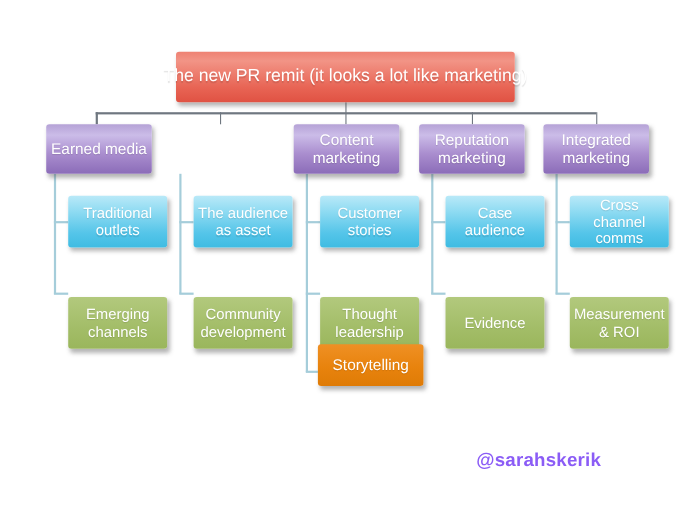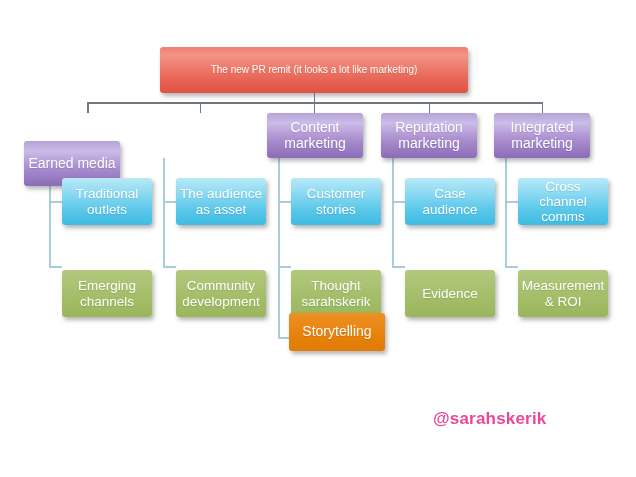--- a/index.html
+++ b/index.html
@@ -9,28 +9,28 @@
   }
   .node{
     position:absolute;display:flex;align-items:center;justify-content:center;
     text-align:center;color:#ffffff;border-radius:3px;
     box-shadow:2px 3px 4px rgba(90,90,90,.45);
     line-height:1.12;padding:2px 4px;box-sizing:border-box;
     text-shadow:0 1px 1px rgba(0,0,0,.12);
   }
   
   .root{
-    left:160px;top:47px;width:308px;height:46px;font-size:10px;white-space:nowrap;
+    left:160px;top:47px;width:308px;height:46px;font-size:16px;white-space:nowrap;
     background:linear-gradient(180deg,#ee8172 0%,#f29486 18%,#e86555 70%,#e05243 100%);
   }
   .lvl1{
     top:113px;height:45px;width:96px;font-size:14px;
     background:linear-gradient(180deg,#b5a2d6 0%,#cbbce8 22%,#a98dce 60%,#8b6cb8 100%);
   }
-  .lvl1.c0{left:24px;margin-top:28px;} .lvl1.c1{left:152px;} .lvl1.c2{left:267px;}
+  .lvl1.c0{left:42px;} .lvl1.c1{left:152px;} .lvl1.c2{left:267px;}
   .lvl1.c3{left:381px;} .lvl1.c4{left:494px;}
   .child{height:47px;width:90px;font-size:13.5px;}
   .cyan{
     top:178px;
     background:linear-gradient(180deg,#b9e9f8 0%,#8fdbf2 30%,#55c5e9 72%,#3fbce2 100%);
   }
   .green{
     top:243px;
     background:linear-gradient(180deg,#b2c97d 0%,#a3bd68 60%,#9ab65c 100%);
     margin-top:27px;
@@ -58,21 +58,21 @@
   .hv1{left:163px;top:158px;height:109px;}
   .hv2{left:278px;top:158px;height:180px;}
   .hv3{left:392px;top:158px;height:109px;}
   .hv4{left:505px;top:158px;height:109px;}
   .e-cy{top:201px;width:13px;}  .e-gr{top:266px;width:13px;}
   .e0{left:49px;} .e1{left:163px;} .e2{left:278px;} .e3{left:392px;} .e4{left:505px;}
   .e-or{left:278px;top:337px;width:11px;}
   
   .credit{
     position:absolute;left:433px;top:409px;font-size:17px;font-weight:bold;
-    color:#ec4899;letter-spacing:.2px;
+    color:#8b5cf6;letter-spacing:.2px;
   }
 </style>
 </head>
 <body>
 
 <div id="canvas">
 
   <div class="line top-line v t-center"></div>
   <div class="line top-line h t-h"></div>
   <div class="line top-line v t-s0"></div>
@@ -105,21 +105,21 @@
   <div class="node lvl1 c4">Integrated marketing</div>
 
   <div class="node child cyan c1">The audience as asset</div>
   <div class="node child cyan c0">Traditional outlets</div>
   <div class="node child cyan c2">Customer stories</div>
   <div class="node child cyan c3">Case audience</div>
   <div class="node child cyan c4">Cross channel comms</div>
 
   <div class="node child green c0">Emerging channels</div>
   <div class="node child green c1">Community development</div>
-  <div class="node child green c2">Thought sarahskerik</div>
+  <div class="node child green c2">Thought leadership</div>
   <div class="node child green c3">Evidence</div>
   <div class="node child green c4">Measurement &amp; ROI</div>
 
   <div class="node orange">Storytelling</div>
 
   <div class="credit">@sarahskerik</div>
 
 </div>
 
 </body></html>

